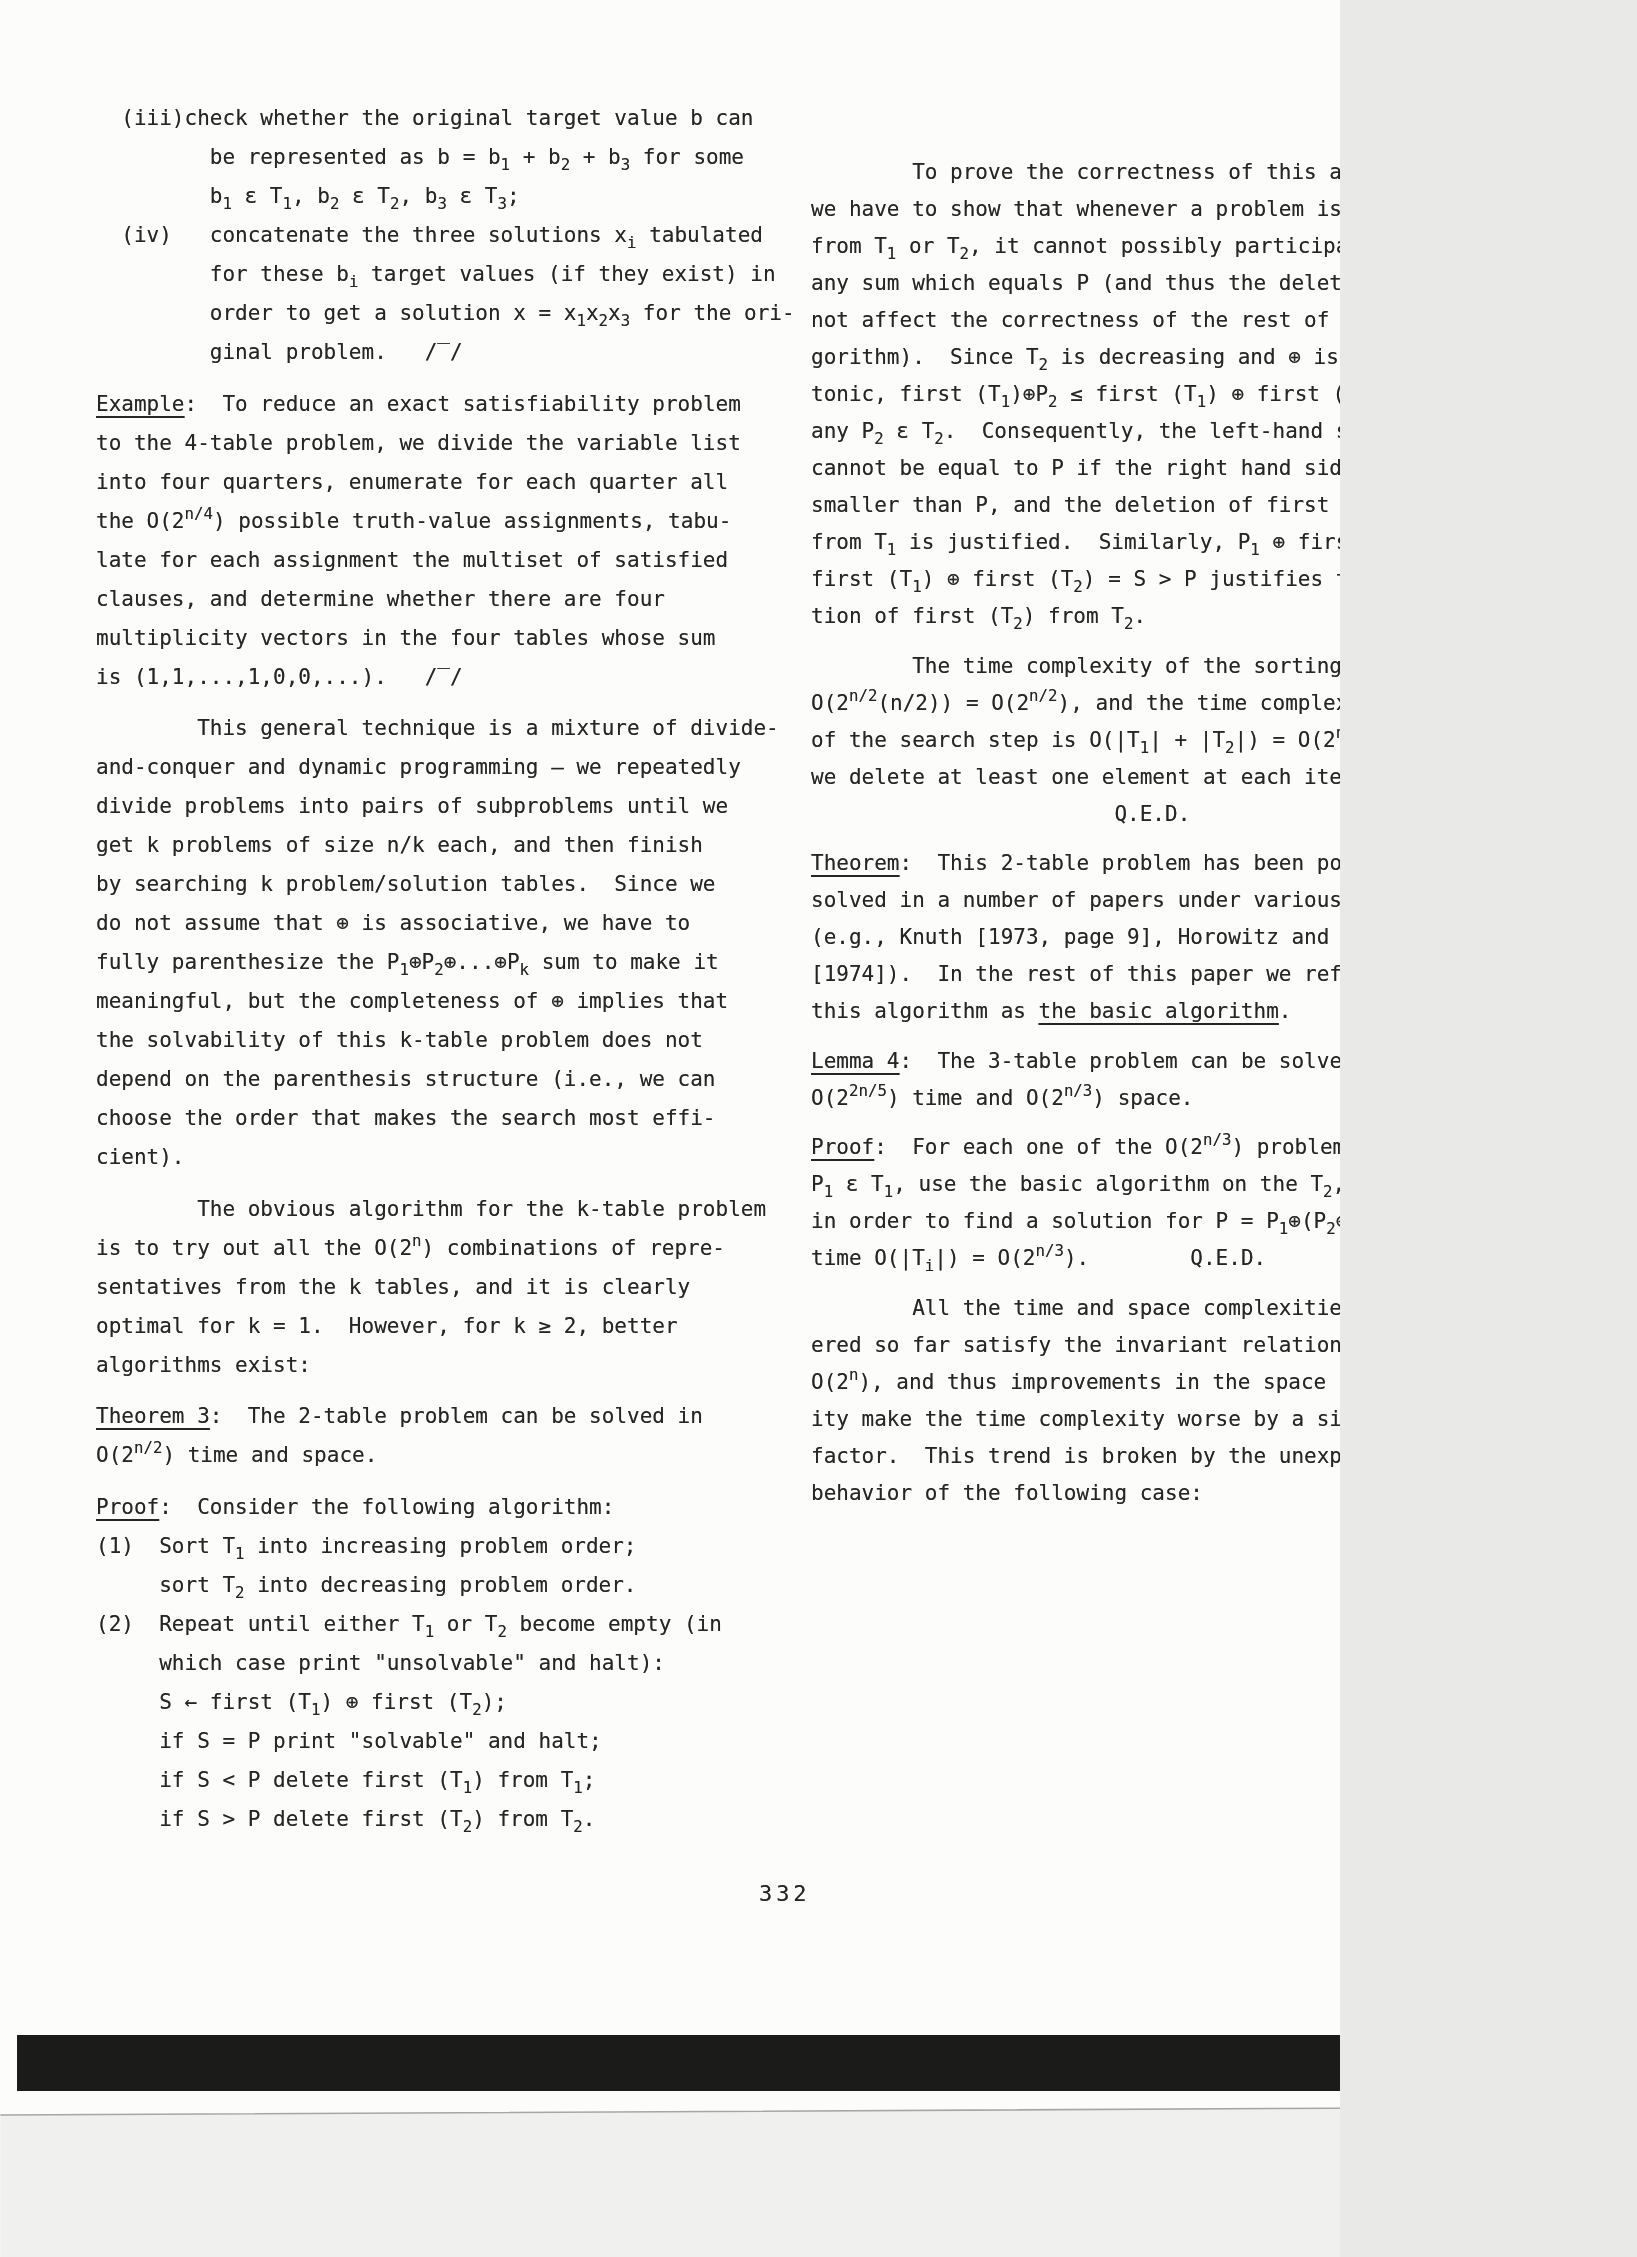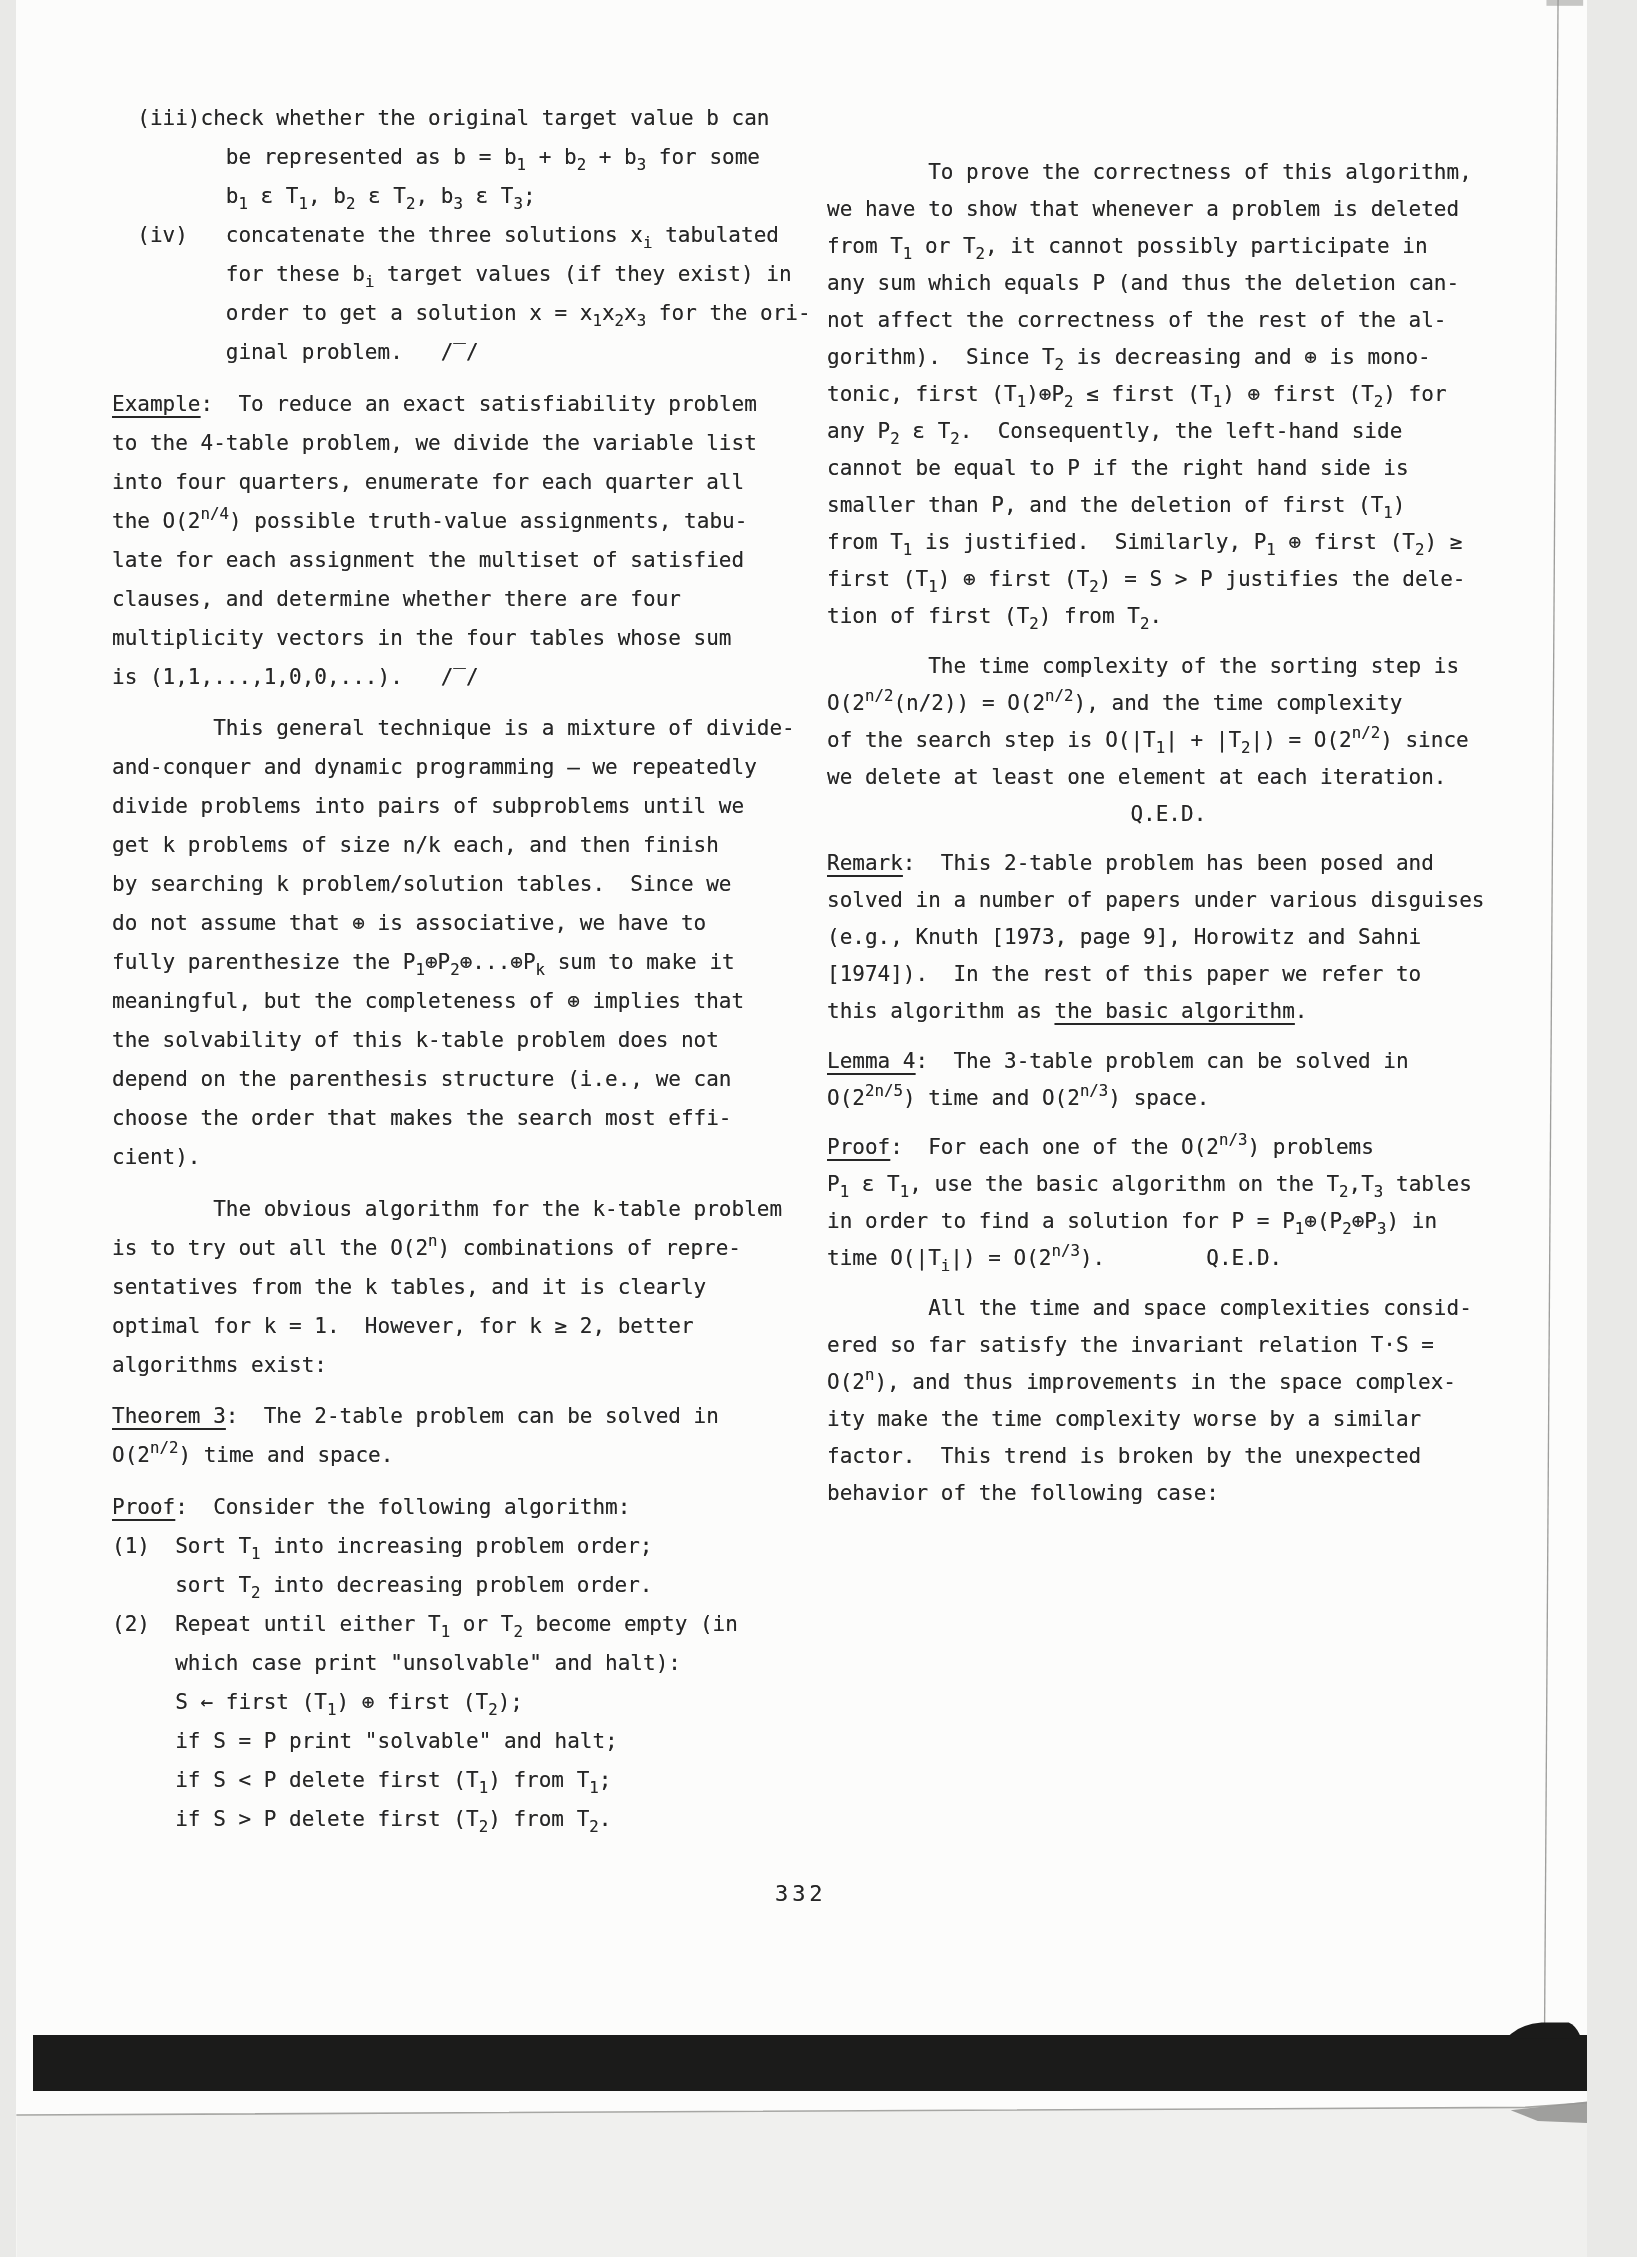--- a/index.html
+++ b/index.html
@@ -1,23 +1,22 @@
 <!DOCTYPE html>
 <html style="--paper: #fcfcfb; --ink: #262626; --bar: #1b1b1a; --scanner_bed: #f0f0ee;"><head>
 <meta charset="utf-8">
 <style>
   html, body { margin: 0; padding: 0; background: #e9e9e7; }
   .canvas {
     position: relative;
-    width: 1571px; height: 2257px;
+    width: 1340px; height: 2257px;
     background: var(--paper, #fcfcfb);
     overflow: hidden;
     font-family: "DejaVu Sans Mono", "DejaVu Sans", monospace;
     color: var(--ink, #262626);
-    margin-left: 16px;
   }
   .col { position: absolute; }
   .block {
     white-space: pre;
     margin: 0 0 12.6px 0;
     text-shadow: 0 0 0.5px rgba(20,20,20,0.45);
   }
   .col-left  { left: 96px;  top: 99px; width: 714px; font-size: 21px; line-height: 39px; }
   .col-right { left: 811px; top: 154px; width: 714px; font-size: 21px; line-height: 37px; }
   sub { font-size: 0.75em; vertical-align: -0.38em; line-height: 0; }
@@ -109,21 +108,21 @@
 cannot be equal to P if the right hand side is
 smaller than P, and the deletion of first (T<sub>1</sub>)
 from T<sub>1</sub> is justified.  Similarly, P<sub>1</sub> ⊕ first (T<sub>2</sub>) ≥
 first (T<sub>1</sub>) ⊕ first (T<sub>2</sub>) = S &gt; P justifies the dele-
 tion of first (T<sub>2</sub>) from T<sub>2</sub>.</div>
     <div class="block">        The time complexity of the sorting step is
 O(2<sup>n/2</sup>(n/2)) = O(2<sup>n/2</sup>), and the time complexity
 of the search step is O(|T<sub>1</sub>| + |T<sub>2</sub>|) = O(2<sup>n/2</sup>) since
 we delete at least one element at each iteration.
                         Q.E.D.</div>
-    <div class="block"><u>Remark</u>:  This 2-table problem has been posed and
+    <div class="block"><u>Theorem</u>:  This 2-table problem has been posed and
 solved in a number of papers under various disguises
 (e.g., Knuth [1973, page 9], Horowitz and Sahni
 [1974]).  In the rest of this paper we refer to
 this algorithm as <u>the basic algorithm</u>.</div>
     <div class="block"><u>Lemma 4</u>:  The 3-table problem can be solved in
 O(2<sup>2n/5</sup>) time and O(2<sup>n/3</sup>) space.</div>
     <div class="block"><u>Proof</u>:  For each one of the O(2<sup>n/3</sup>) problems
 P<sub>1</sub> ε T<sub>1</sub>, use the basic algorithm on the T<sub>2</sub>,T<sub>3</sub> tables
 in order to find a solution for P = P<sub>1</sub>⊕(P<sub>2</sub>⊕P<sub>3</sub>) in
 time O(|T<sub>i</sub>|) = O(2<sup>n/3</sup>).        Q.E.D.</div>

